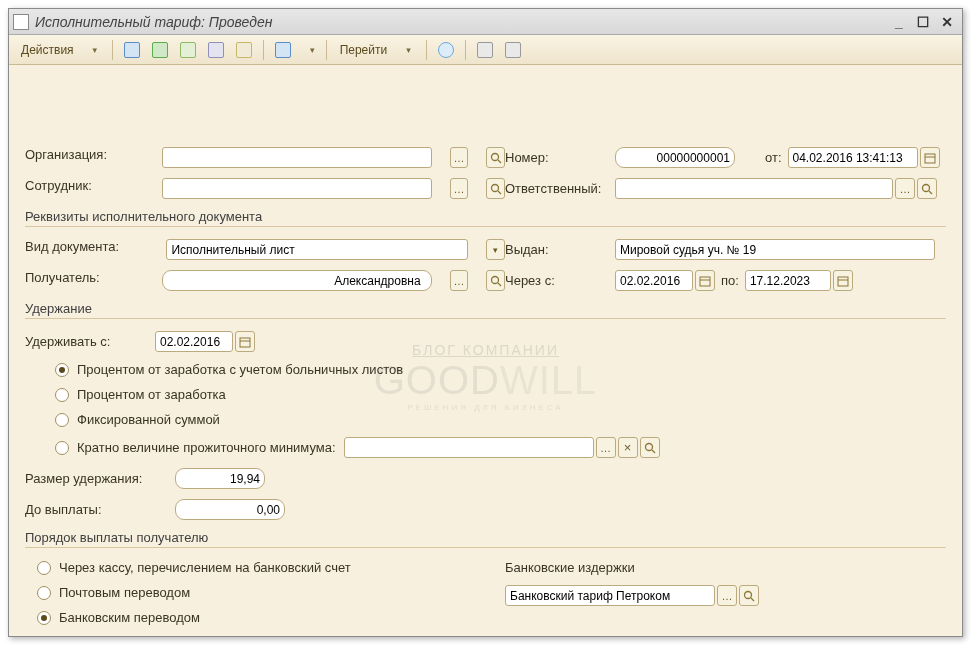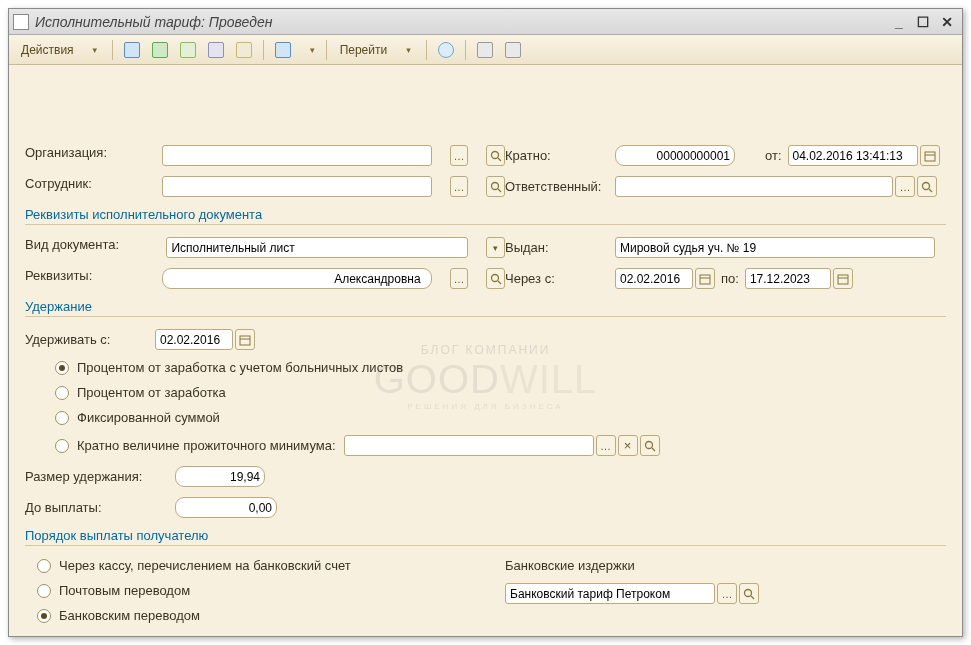--- a/index.html
+++ b/index.html
@@ -127,21 +127,21 @@
   font-size: 11px;
   color: #6b5b2b;
   margin-left: 2px;
 }
 .btnsq.ellipsis::after { content: "…"; }
 .btnsq.search svg { width: 12px; height: 12px; }
 .btnsq.cal svg { width: 12px; height: 12px; }
 .btnsq.dd::after { content: "▾"; font-size: 9px; }
 .btnsq.x::after { content: "×"; font-size: 13px; }
 .section-header {
-  color: #0369a1;
+  color: #404040;
   font-size: 13px;
   border-bottom: 1px solid #d8c79e;
   padding-bottom: 2px;
   margin: 4px 0 12px 0;
 }
 .radiogroup { margin-left: 30px; }
 .radio-row {
   display: flex;
   align-items: center;
   margin-bottom: 10px;
@@ -166,21 +166,21 @@
 .right-col { flex: 1; display: flex; align-items: center; }
 .watermark {
   position: absolute;
   left: 50%; top: 300px;
   transform: translate(-50%, -50%);
   text-align: center;
   color: rgba(150,150,150,0.20);
   pointer-events: none;
   z-index: 0;
 }
-.watermark .wm-top { font-size: 12px; letter-spacing: 2px; color: rgba(150,150,150,0.28); }
+.watermark .wm-top { font-size: 14px; letter-spacing: 2px; color: rgba(150,150,150,0.28); text-decoration: underline; }
 .watermark .wm-main { font-size: 40px; font-weight: 300; letter-spacing: 1px; }
 .watermark .wm-main .thin { color: rgba(150,150,150,0.14); }
 .watermark .wm-sub { font-size: 8px; letter-spacing: 3px; color: rgba(150,150,150,0.22); }
 .content > * { position: relative; z-index: 1; }
 </style>
 </head>
 <body>
 
 <div class="window">
 
@@ -253,21 +253,21 @@
           </div>
         <span class="btnsq ellipsis"></span>
         <span class="btnsq search">
           <svg viewBox="0 0 12 12">
               <circle cx="5" cy="5" r="3.5" fill="none" stroke="#8a7638" stroke-width="1.3"></circle>
               <line x1="8" y1="8" x2="11" y2="11" stroke="#8a7638" stroke-width="1.3"></line>
             </svg>
         </span>
       </div>
       <div class="right-col">
-        <span class="label" style="width:110px">Кратно:</span>
+        <span class="label" style="width:110px">Номер:</span>
         <div class="input right" style="width:120px">
             <span>00000000001</span>
           </div>
         <span class="label" style="margin:0 6px 0 30px">от:</span>
         <div class="input" style="width:130px">
             <span>04.02.2016 13:41:13</span>
           </div>
         <span class="btnsq cal">
           <svg viewBox="0 0 12 12">
               <rect x="1" y="2" width="10" height="9" fill="none" stroke="#8a7638"></rect>
@@ -319,21 +319,21 @@
       <div class="right-col">
         <span class="label" style="width:110px">Выдан:</span>
         <div class="input" style="width:320px">
             <span>Мировой судья уч. № 19</span>
           </div>
       </div>
     </div>
 
     <div class="row">
       <div class="cell left-col">
-        <span class="label lw-110">Реквизиты:</span>
+        <span class="label lw-110">Получатель:</span>
         <div class="input right" style="width:290px">
             <span style="padding-right:6px">Александровна</span>
           </div>
         <span class="btnsq ellipsis"></span>
         <span class="btnsq search">
           <svg viewBox="0 0 12 12">
               <circle cx="5" cy="5" r="3.5" fill="none" stroke="#8a7638" stroke-width="1.3"></circle>
               <line x1="8" y1="8" x2="11" y2="11" stroke="#8a7638" stroke-width="1.3"></line>
             </svg>
         </span>
@@ -406,21 +406,21 @@
     </div>
 
     <div class="row">
       <span class="label" style="width:150px">Размер удержания:</span>
       <div class="input right" style="width:90px">
           <span>19,94</span>
         </div>
     </div>
     <div class="row">
       <span class="label" style="width:150px">До выплаты:</span>
-      <div class="input right" style="width:102px">
+      <div class="input right" style="width:110px">
           <span>0,00</span>
         </div>
     </div>
 
     <div class="section-header">Порядок выплаты получателю</div>
 
     <div class="row" style="align-items:flex-start">
       <div class="left-col">
         <div class="radiogroup" style="margin-left:12px">
           <div class="radio-row">

